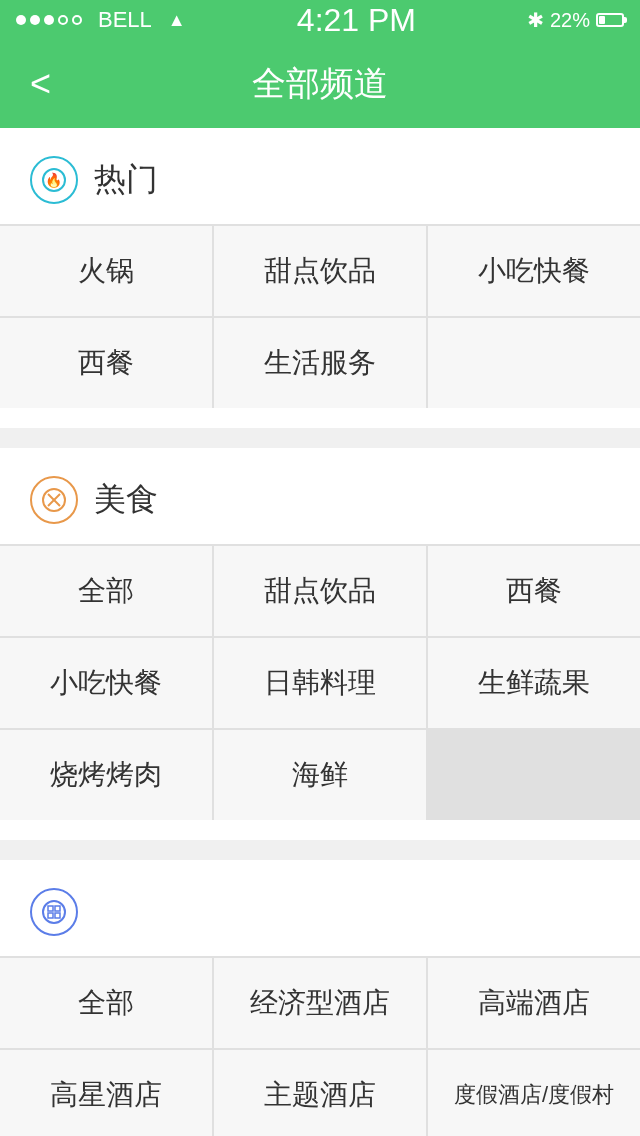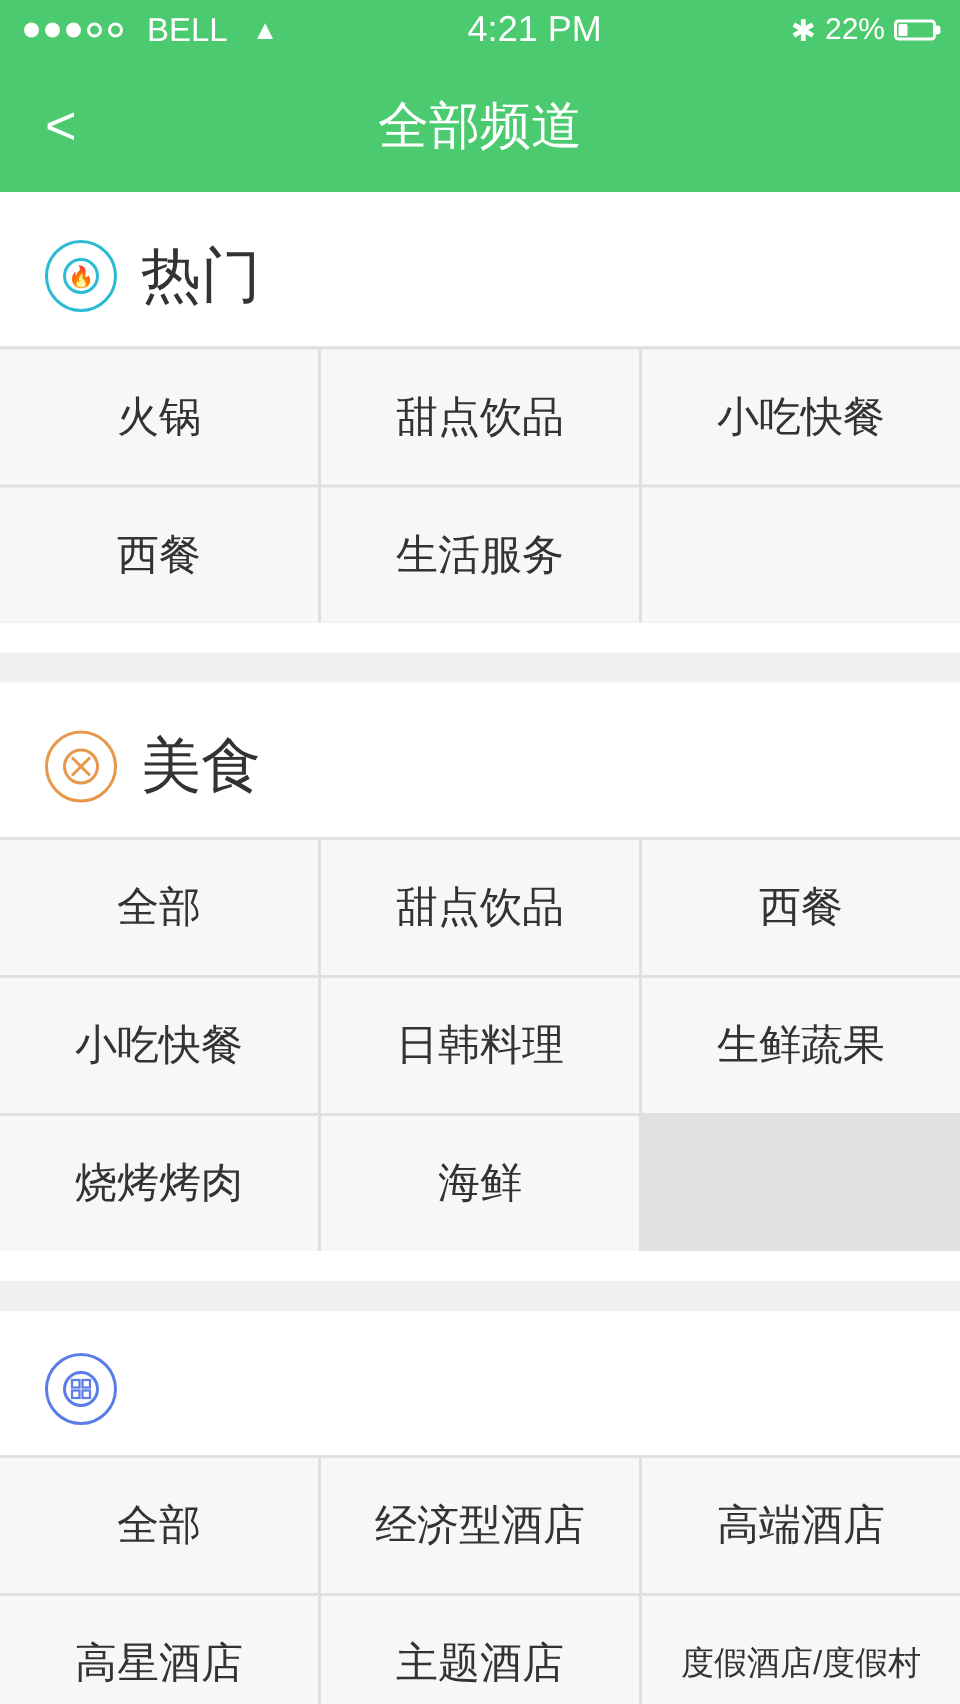--- a/index.html
+++ b/index.html
@@ -23,21 +23,21 @@
       padding: 0 16px;
       font-size: 22px;
       color: white;
     }
     .status-left { display: flex; align-items: center; gap: 16px; }
     .status-dots { display: flex; gap: 4px; }
     .dot { width: 10px; height: 10px; border-radius: 50%; }
     .dot.filled { background: white; }
     .dot.empty { background: transparent; border: 2px solid white; }
     .wifi-icon { font-size: 18px; }
-    .status-center { font-size: 24px; font-weight: 500; }
+    .status-center { font-size: 32px; font-weight: 500; }
     .status-right { display: flex; align-items: center; gap: 6px; font-size: 20px; }
     .battery-icon { width: 28px; height: 14px; border: 2px solid white; border-radius: 3px; position: relative; display: inline-flex; align-items: center; padding: 1px; }
     .battery-icon::after { content: ''; width: 3px; height: 6px; background: white; position: absolute; right: -5px; top: 50%; transform: translateY(-50%); border-radius: 0 2px 2px 0; }
     .battery-fill { height: 100%; width: 25%; background: white; border-radius: 1px; }
 
     
     .header {
       background: #4cca6f;
       height: 88px;
       display: flex;
@@ -83,21 +83,21 @@
       align-items: center;
       justify-content: center;
       font-size: 26px;
       flex-shrink: 0;
     }
     .icon-hot { border: 2px solid #2bbcd4; color: #2bbcd4; }
     .icon-food { border: 2px solid #e8984a; color: #e8984a; }
     .icon-hotel { border: 2px solid #5b7de8; color: #5b7de8; }
 
     .section-title {
-      font-size: 40px;
+      font-size: 32px;
       font-weight: 500;
       color: #333;
     }
 
     
     .grid {
       display: grid;
       grid-template-columns: repeat(3, 1fr);
       gap: 2px;
       background: #e0e0e0;

